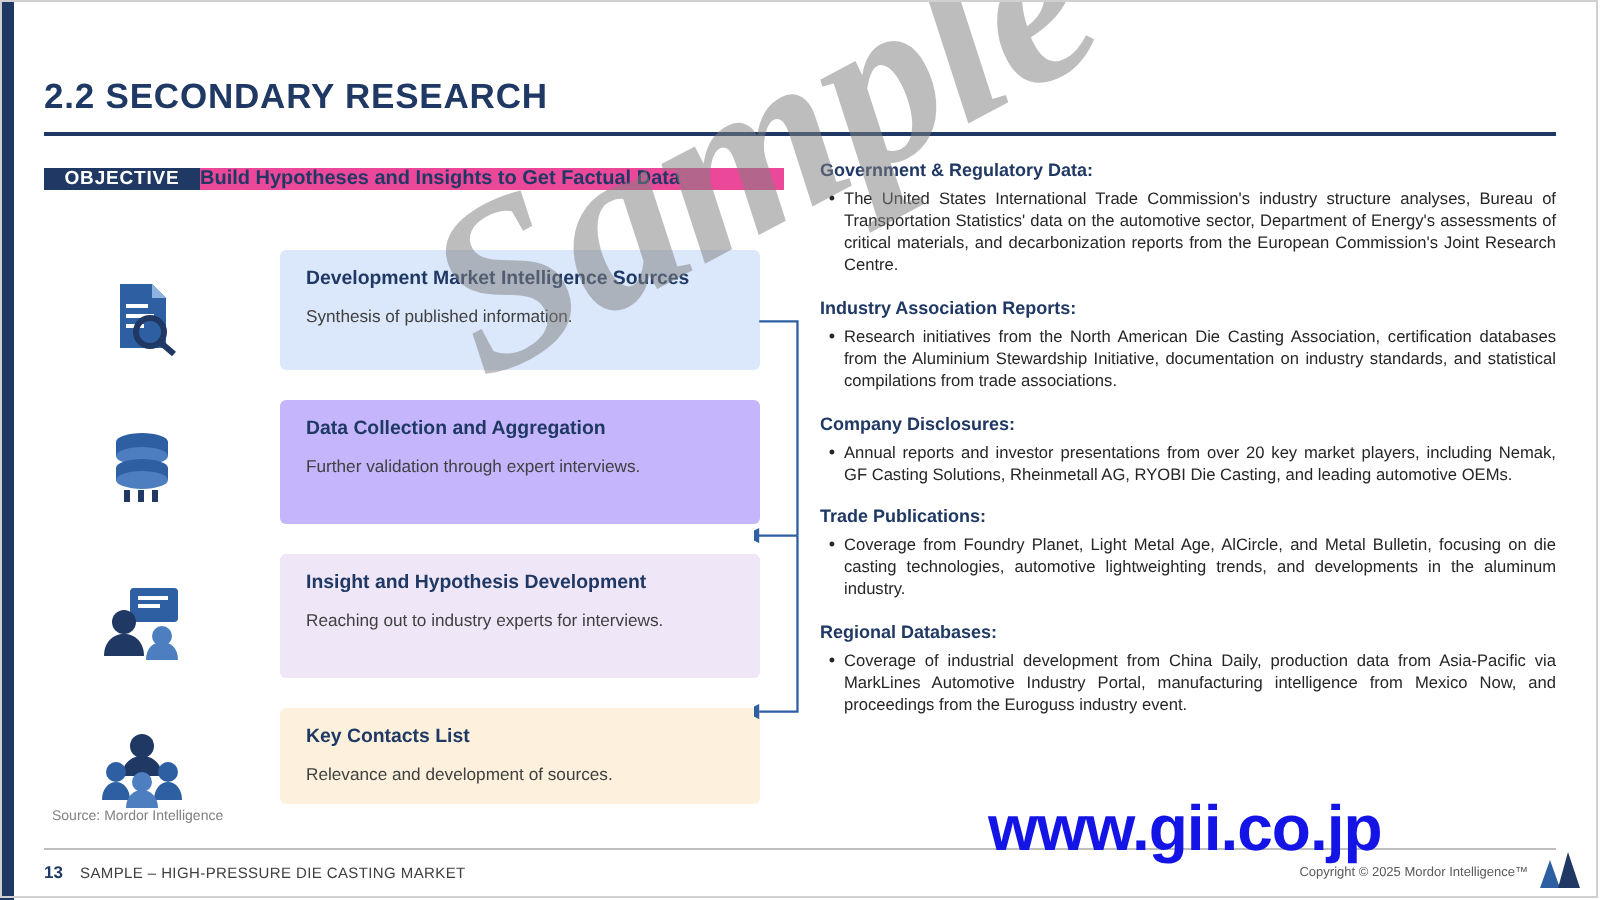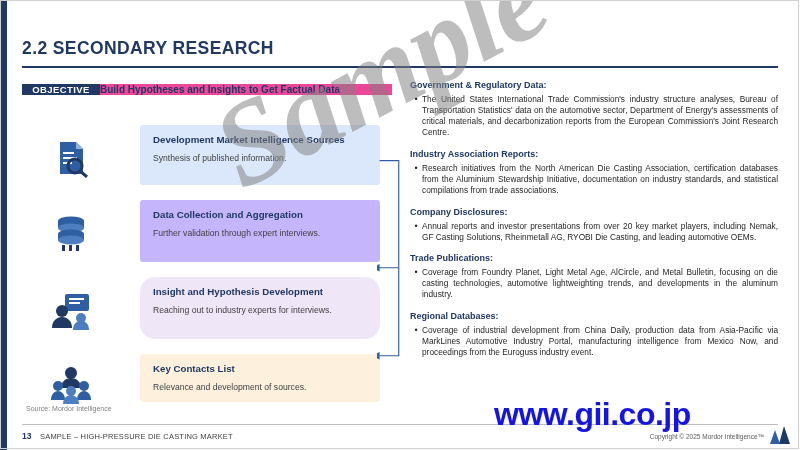--- a/index.html
+++ b/index.html
@@ -103,21 +103,21 @@
     line-height: 1.25;
     margin-bottom: 7px;
   }
   .flow-item .fi-desc {
     font-size: 8.6px;
     color: #404040;
     line-height: 1.3;
   }
   .fi-1 { top: 0px;   height: 60px; background: #dbe8fb; }
   .fi-2 { top: 75px;  height: 62px; background: #c4b5fd; }
-  .fi-3 { top: 152px; height: 62px; background: #efe6f8; border-radius: 15px; }
+  .fi-3 { top: 152px; height: 62px; background: #efe6f8; }
   .fi-4 { top: 229px; height: 48px; background: #fdf1dd; }
 
   
   .flow-icon {
     position: absolute;
     left: 28px;
     width: 42px;
     height: 42px;
     display: flex;
     align-items: center;

